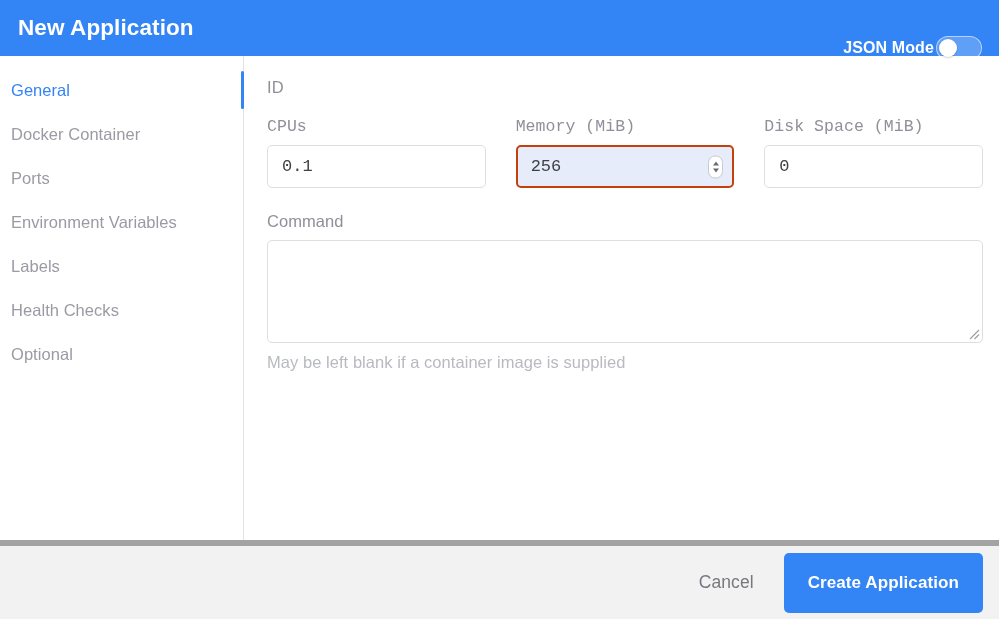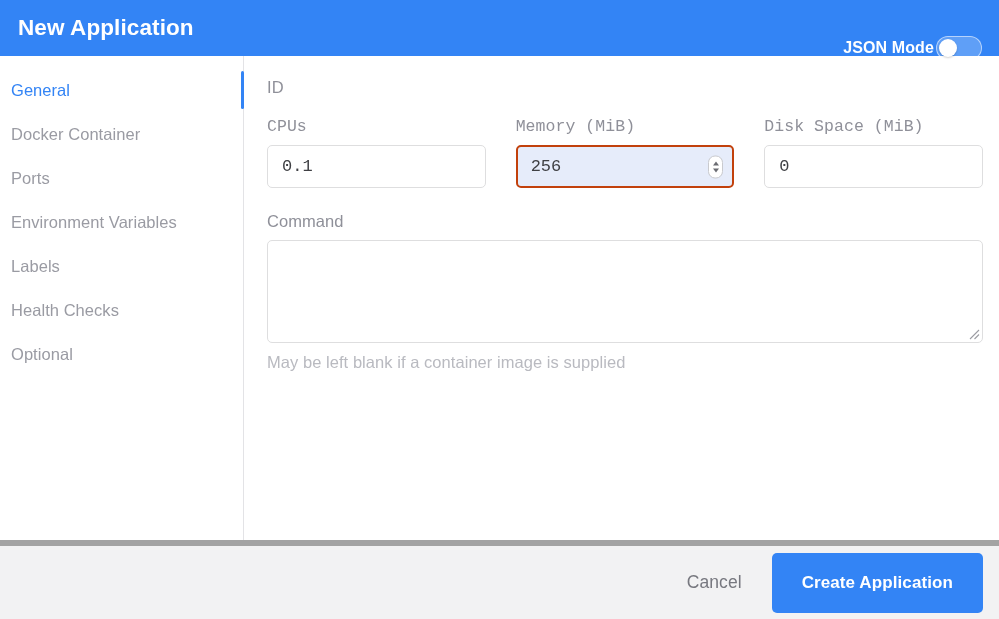--- a/index.html
+++ b/index.html
@@ -239,21 +239,21 @@
   .btn-primary {
     background: #3384f5;
     border: none;
     border-radius: 5px;
     font-family: inherit;
     font-size: 17px;
     font-weight: 600;
     color: #ffffff;
     cursor: pointer;
     height: 60px;
-    padding: 0 30px;
+    padding: 0 24px;
     letter-spacing: 0.1px;
   }
 </style>
 </head>
 <body>
 
 <div class="dialog">
 
   <div class="dialog-header">
     <div class="dialog-title">New Application</div>

